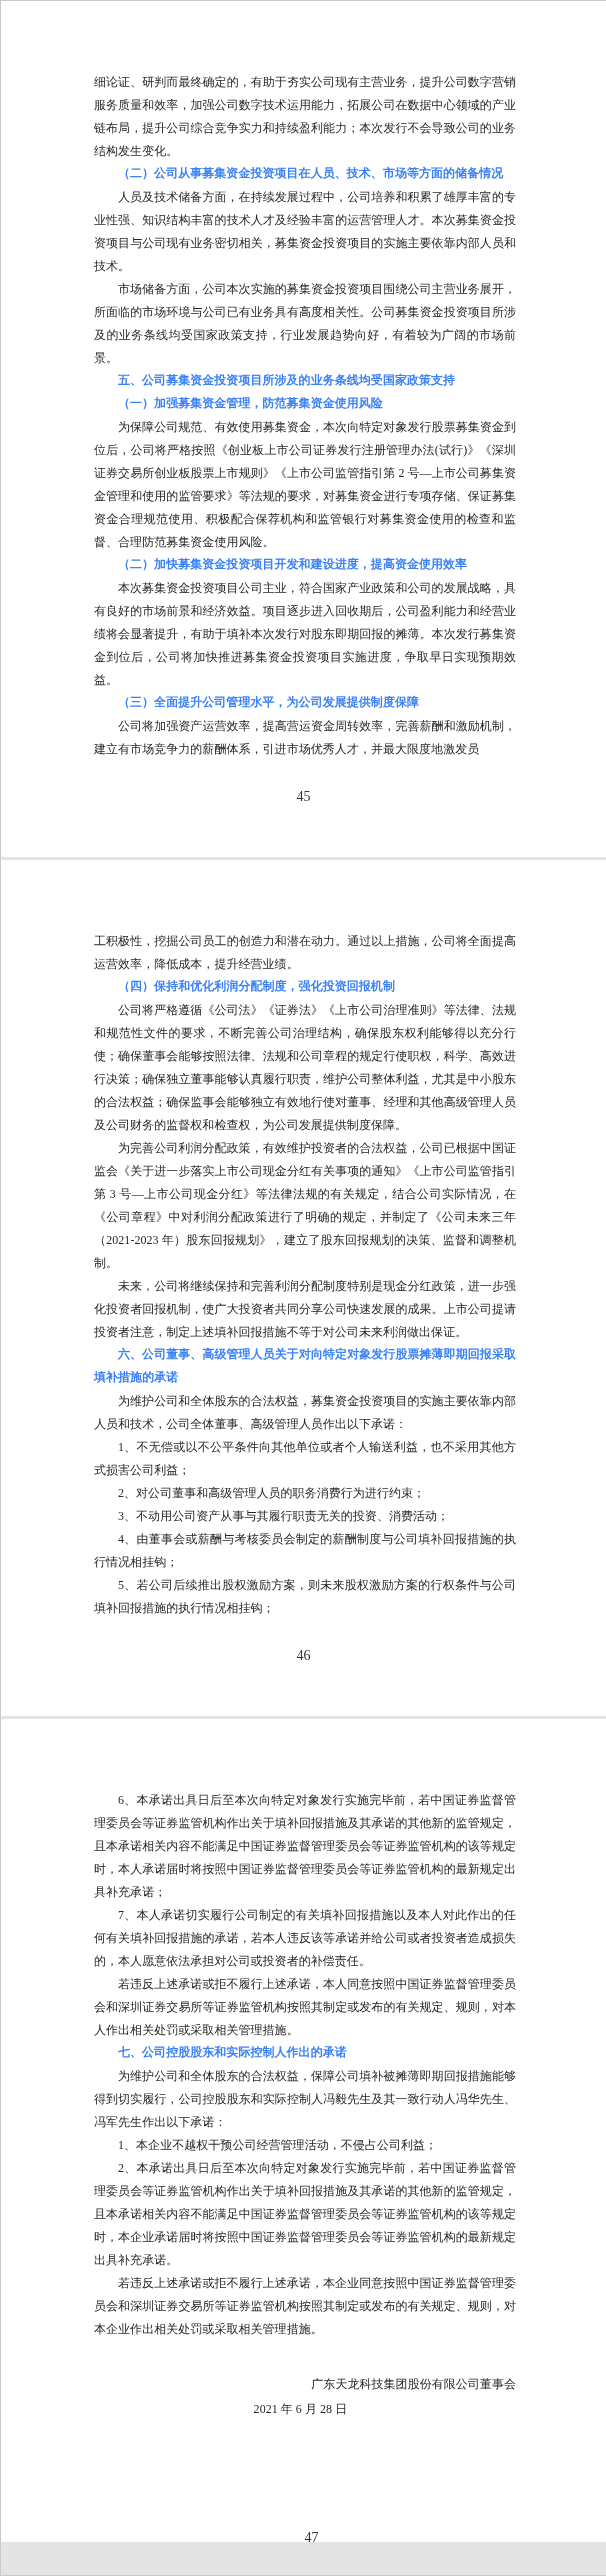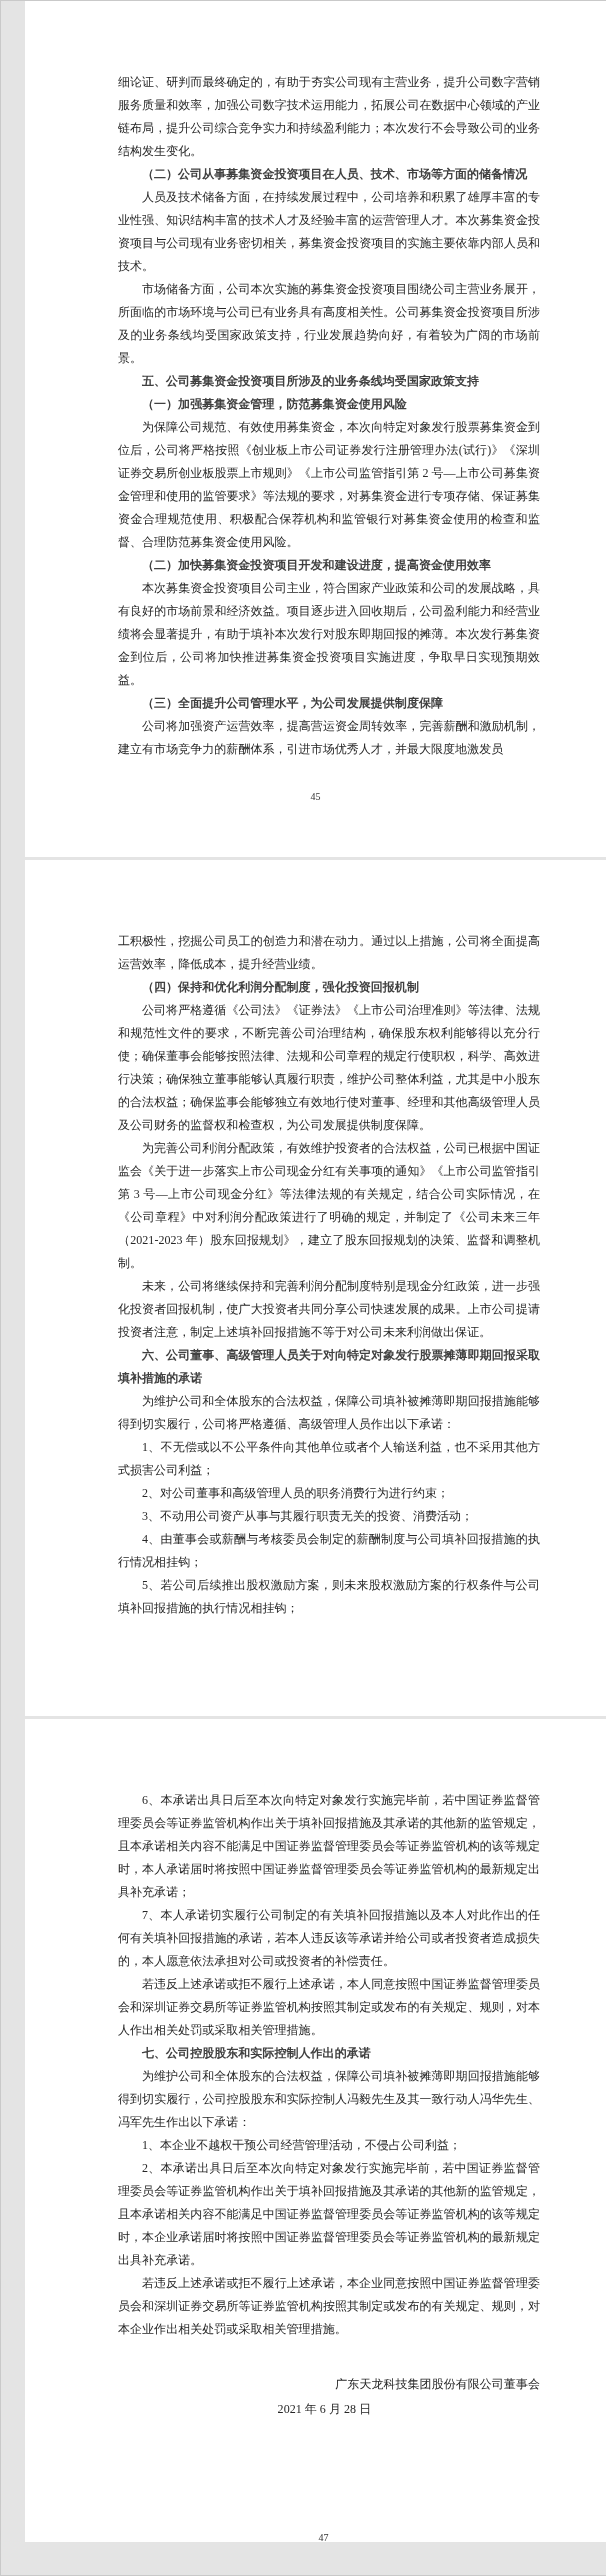--- a/index.html
+++ b/index.html
@@ -15,21 +15,20 @@
     height: 2576px;
     border: 0.8px solid #c9c9c9;
     background: var(--gap-color, #e4e4e4);
     overflow: hidden;
   }
   .page {
     position: relative;
     box-sizing: border-box;
     height: 856px;
     background: var(--page-bg, #ffffff);
-    margin-left: 24px;
   }
   .page:last-child { height: 823px; }
   .page-gap {
     height: 3.1px;
     background: var(--gap-color, #e4e4e4);
   }
   .page-content {
     position: absolute;
     left: 93px;
     width: 422px;
@@ -40,42 +39,43 @@
     font-size: 12px;
     line-height: 23px;
     letter-spacing: 0.04px;
     color: var(--text-color, #262626);
     text-align: justify;
     text-indent: 24px;
     word-break: break-all;
   }
   .blk.heading {
     font-weight: 700;
-    color: #404040;
+    color: #3b82f6;
+    font-family: Liberation Mono, monospace;
   }
   .blk.body-noindent { text-indent: 0; }
   .blk.signature {
     text-align: right;
     text-indent: 0;
     margin-top: 31px;
     line-height: 24.5px;
   }
   .blk.date {
     text-align: center;
     text-indent: 0;
     line-height: 24.5px;
     padding-right: 9.2px;
   }
   .page-footer {
     position: absolute;
     left: 0;
     right: 0;
     top: 788px;
     text-align: center;
-    font-size: 10px;
+    font-size: 14px;
     line-height: 15.3px;
     color: #333333;
   }
   .page:last-child .page-footer { top: 811px; padding-left: 16px; }
 </style>
 </head>
 <body>
 
 <div class="frame">
   <div>
@@ -97,27 +97,28 @@
       </div>
       <div class="page-gap"></div>
       <div class="page">
         <div class="page-content">
           <p class="blk body-noindent">工积极性，挖掘公司员工的创造力和潜在动力。通过以上措施，公司将全面提高运营效率，降低成本，提升经营业绩。</p>
           <p class="blk heading">（四）保持和优化利润分配制度，强化投资回报机制</p>
           <p class="blk body">公司将严格遵循《公司法》《证券法》《上市公司治理准则》等法律、法规和规范性文件的要求，不断完善公司治理结构，确保股东权利能够得以充分行使；确保董事会能够按照法律、法规和公司章程的规定行使职权，科学、高效进行决策；确保独立董事能够认真履行职责，维护公司整体利益，尤其是中小股东的合法权益；确保监事会能够独立有效地行使对董事、经理和其他高级管理人员及公司财务的监督权和检查权，为公司发展提供制度保障。</p>
           <p class="blk body">为完善公司利润分配政策，有效维护投资者的合法权益，公司已根据中国证监会《关于进一步落实上市公司现金分红有关事项的通知》《上市公司监管指引第 3 号—上市公司现金分红》等法律法规的有关规定，结合公司实际情况，在《公司章程》中对利润分配政策进行了明确的规定，并制定了《公司未来三年（2021-2023 年）股东回报规划》，建立了股东回报规划的决策、监督和调整机制。</p>
           <p class="blk body">未来，公司将继续保持和完善利润分配制度特别是现金分红政策，进一步强化投资者回报机制，使广大投资者共同分享公司快速发展的成果。上市公司提请投资者注意，制定上述填补回报措施不等于对公司未来利润做出保证。</p>
           <p class="blk heading">六、公司董事、高级管理人员关于对向特定对象发行股票摊薄即期回报采取填补措施的承诺</p>
-          <p class="blk body">为维护公司和全体股东的合法权益，保障公司填补被摊薄即期回报措施能够得到切实履行，公司将严格遵循、高级管理人员作出以下承诺：</p>
+          <p class="blk body">为维护公司和全体股东的合法权益，募集资金投资项目的实施主要依靠内部人员和技术，公司全体董事、高级管理人员作出以下承诺：</p>
           <p class="blk body">1、不无偿或以不公平条件向其他单位或者个人输送利益，也不采用其他方式损害公司利益；</p>
           <p class="blk body">2、对公司董事和高级管理人员的职务消费行为进行约束；</p>
           <p class="blk body">3、不动用公司资产从事与其履行职责无关的投资、消费活动；</p>
           <p class="blk body">4、由董事会或薪酬与考核委员会制定的薪酬制度与公司填补回报措施的执行情况相挂钩；</p>
           <p class="blk body">5、若公司后续推出股权激励方案，则未来股权激励方案的行权条件与公司填补回报措施的执行情况相挂钩；</p>
         </div>
+        <div class="page-footer">46</div>
       </div>
       <div class="page-gap"></div>
       <div class="page">
         <div class="page-content">
           <p class="blk body">6、本承诺出具日后至本次向特定对象发行实施完毕前，若中国证券监督管理委员会等证券监管机构作出关于填补回报措施及其承诺的其他新的监管规定，且本承诺相关内容不能满足中国证券监督管理委员会等证券监管机构的该等规定时，本人承诺届时将按照中国证券监督管理委员会等证券监管机构的最新规定出具补充承诺；</p>
           <p class="blk body">7、本人承诺切实履行公司制定的有关填补回报措施以及本人对此作出的任何有关填补回报措施的承诺，若本人违反该等承诺并给公司或者投资者造成损失的，本人愿意依法承担对公司或投资者的补偿责任。</p>
           <p class="blk body">若违反上述承诺或拒不履行上述承诺，本人同意按照中国证券监督管理委员会和深圳证券交易所等证券监管机构按照其制定或发布的有关规定、规则，对本人作出相关处罚或采取相关管理措施。</p>
           <p class="blk heading">七、公司控股股东和实际控制人作出的承诺</p>
           <p class="blk body">为维护公司和全体股东的合法权益，保障公司填补被摊薄即期回报措施能够得到切实履行，公司控股股东和实际控制人冯毅先生及其一致行动人冯华先生、冯军先生作出以下承诺：</p>
           <p class="blk body">1、本企业不越权干预公司经营管理活动，不侵占公司利益；</p>

